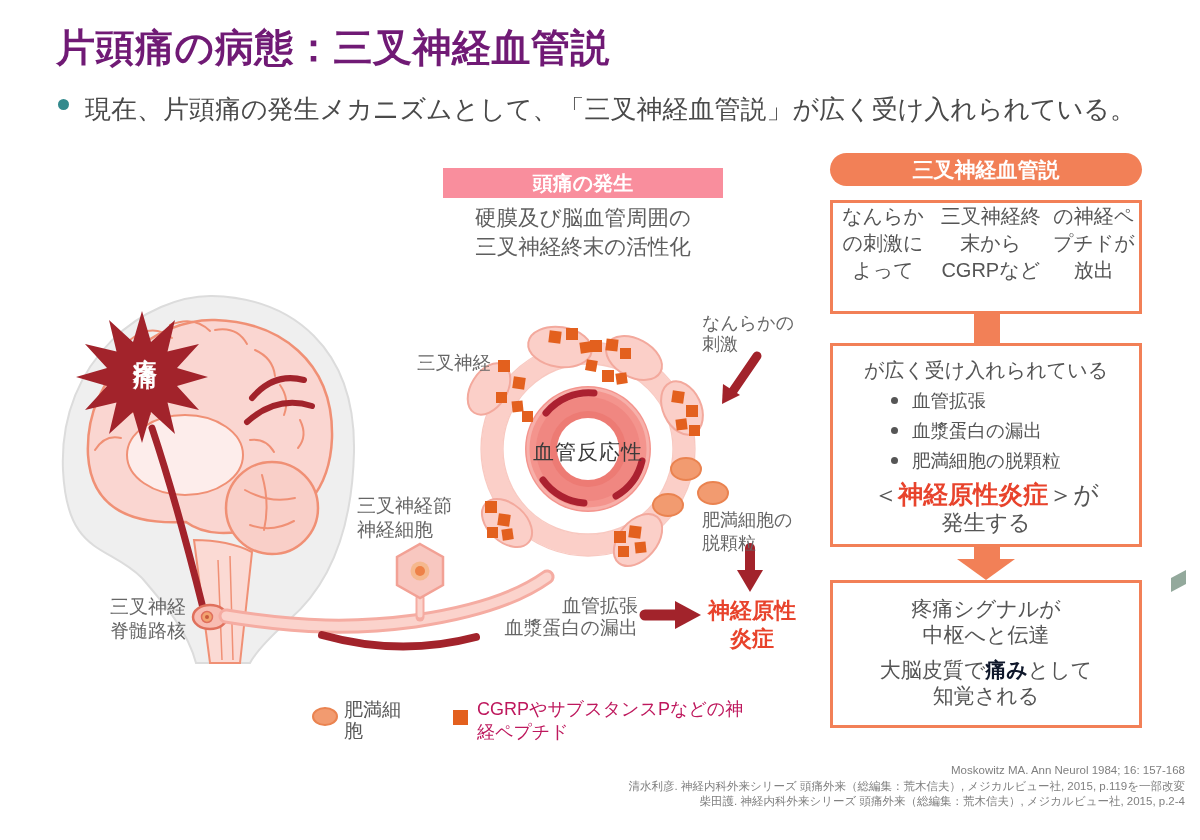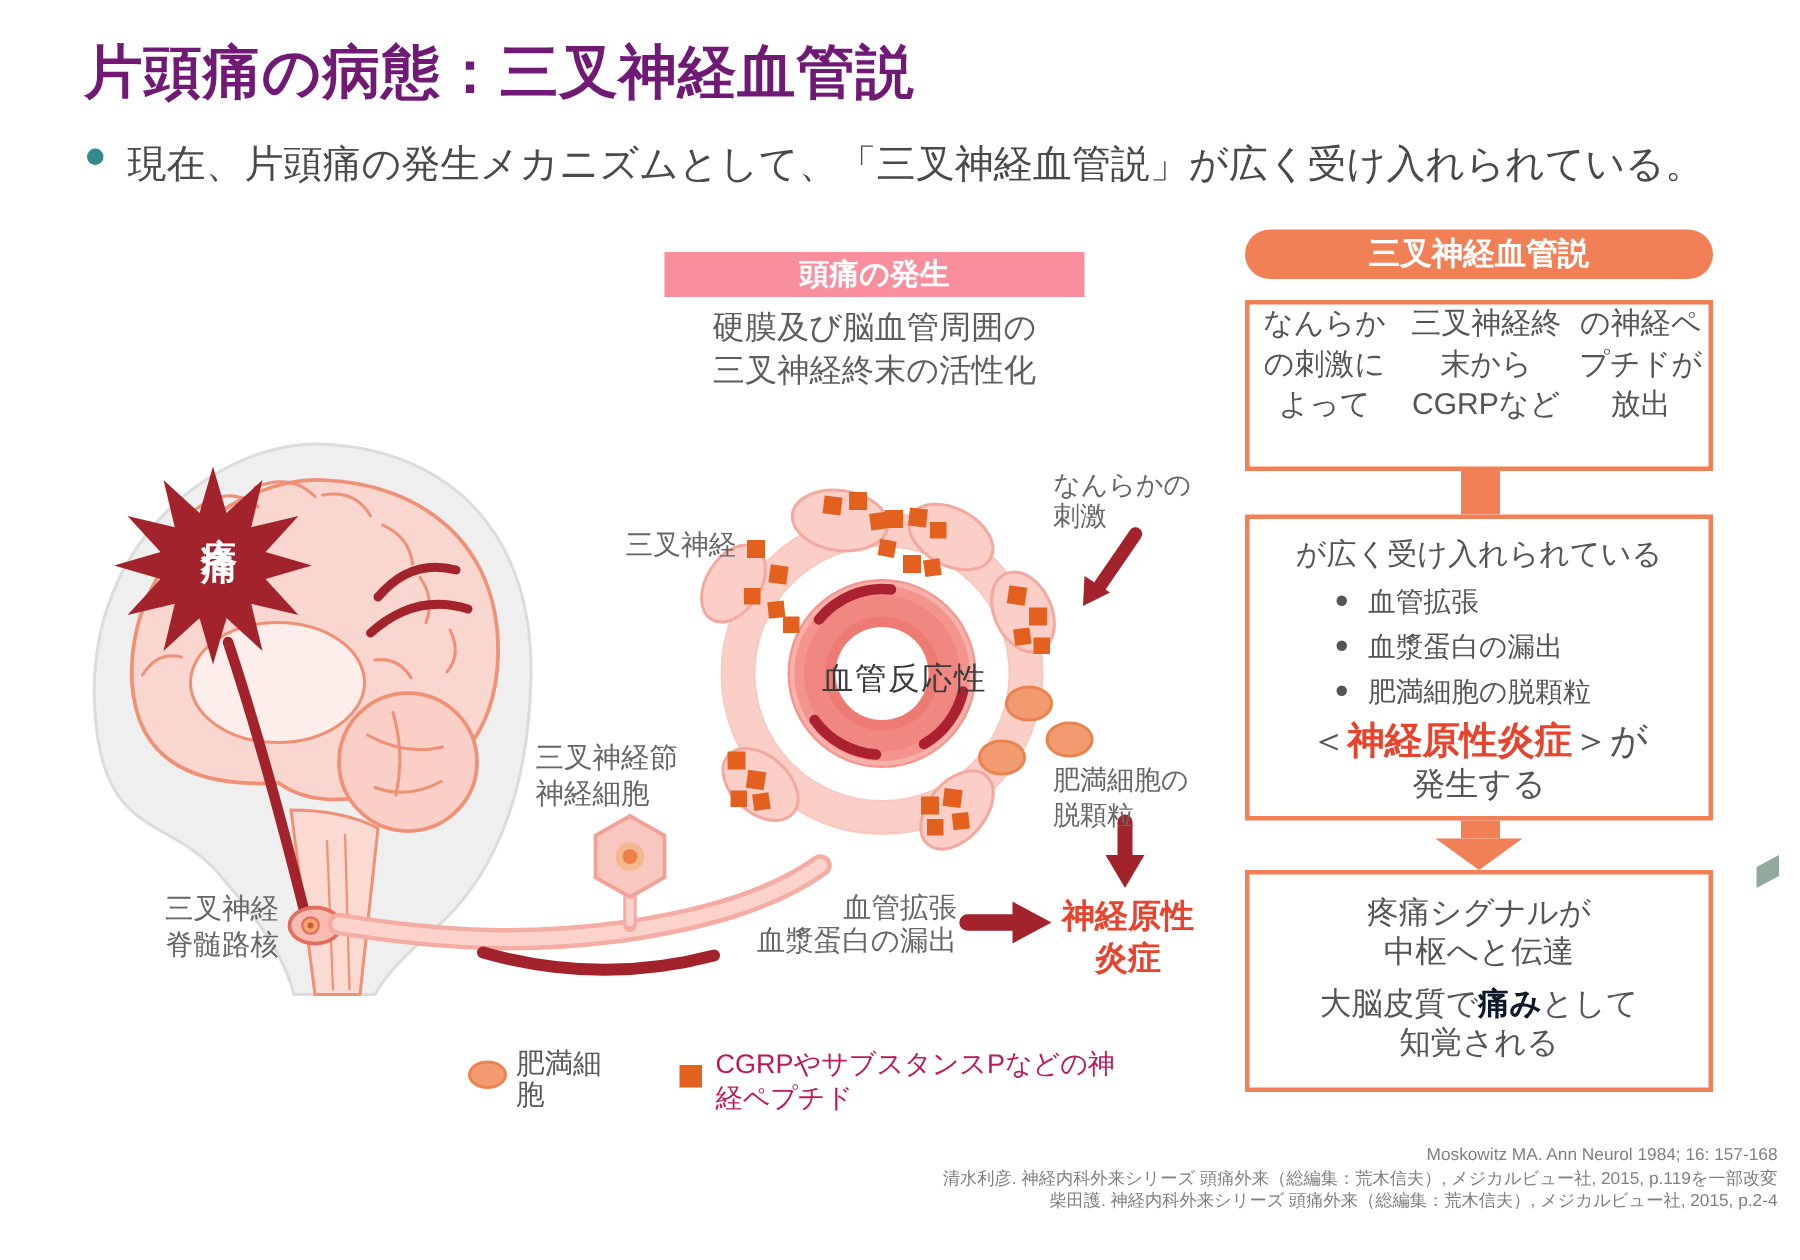--- a/index.html
+++ b/index.html
@@ -10,21 +10,21 @@
   .title{left:56px;top:21px;font-size:39px;font-weight:700;color:#701a75;letter-spacing:.5px;white-space:nowrap;}
   .bullet-row{left:58px;top:92px;display:flex;align-items:flex-start;}
   .bullet-dot{width:11px;height:11px;border-radius:50%;background:#338A8D;margin-top:7px;flex:0 0 auto;}
   .bullet-text{margin-left:16px;font-size:26px;color:#4A4A4A;white-space:nowrap;}
   
   .pink-banner{left:443px;top:168px;width:280px;height:30px;background:#F98E9D;color:#fff;font-weight:700;font-size:20px;line-height:30px;text-align:center;}
   .center-sub{left:433px;top:204px;width:300px;text-align:center;font-size:21.5px;line-height:29px;color:#5E5E5E;}
   
   .dlabel{color:#666;font-size:19px;line-height:24px;text-align:left;}
   .pain-label{left:129px;top:339px;height:86px;writing-mode:vertical-rl;color:#fff;font-weight:700;font-size:24px;letter-spacing:6px;line-height:32px;}
-  .vessel-label{left:518px;top:438px;width:140px;text-align:right;font-size:21px;color:#3A3A3A;letter-spacing:1px;}
+  .vessel-label{left:518px;top:438px;width:140px;text-align:center;font-size:21px;color:#3A3A3A;letter-spacing:1px;}
   .inflam-label{left:698px;top:597px;width:108px;text-align:center;color:#E8432C;font-weight:700;font-size:22px;line-height:28px;}
   .vasodil-label{left:494px;top:595px;width:144px;text-align:right;font-size:19px;line-height:22px;color:#666;}
   
   .legend-oval{left:312px;top:707px;width:26px;height:19px;border-radius:50%;background:#F29B70;border:2px solid #EA8350;box-sizing:border-box;}
   .legend-mast-label{left:344px;top:699px;width:64px;font-size:19px;line-height:21px;color:#595959;}
   .legend-square{left:453px;top:710px;width:15px;height:15px;background:#E3601E;}
   .legend-pep-label{left:477px;top:698px;width:276px;font-size:18px;line-height:23px;color:#be185d;}
   
   .fc-banner{left:830px;top:153px;width:312px;height:33px;background:#F28057;border-radius:17px;color:#fff;font-weight:700;font-size:21px;line-height:33px;text-align:center;}
   .fc-box{background:#fff;border:3px solid #F28057;box-sizing:border-box;}

